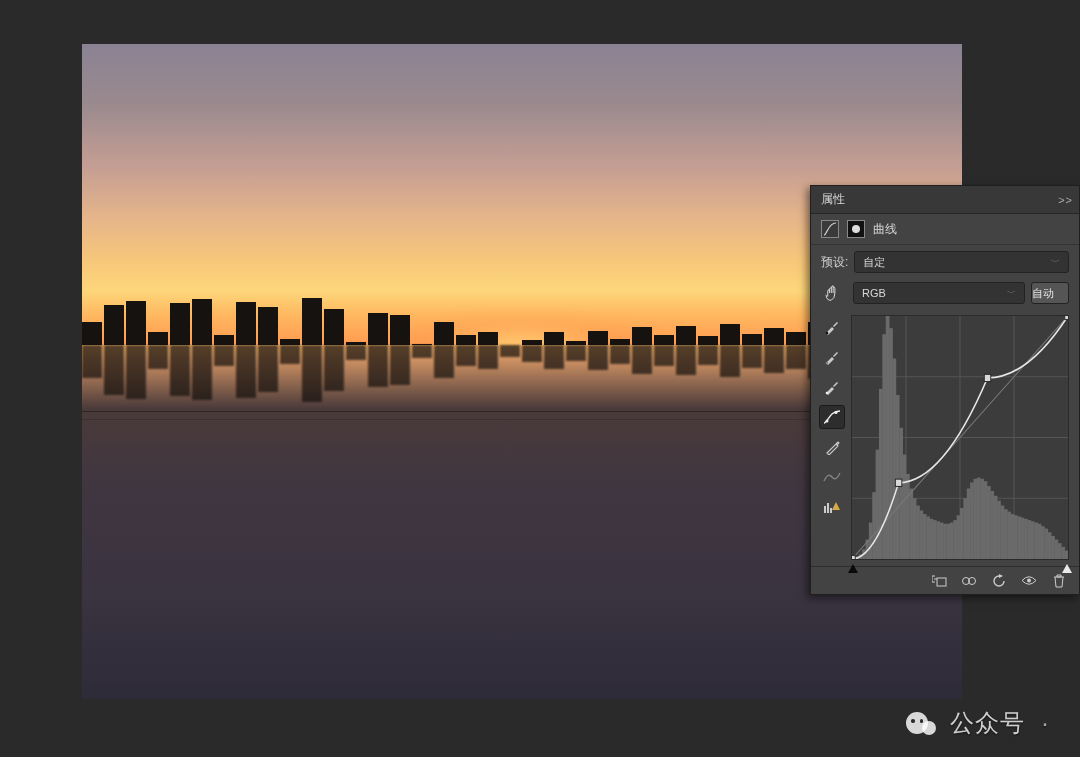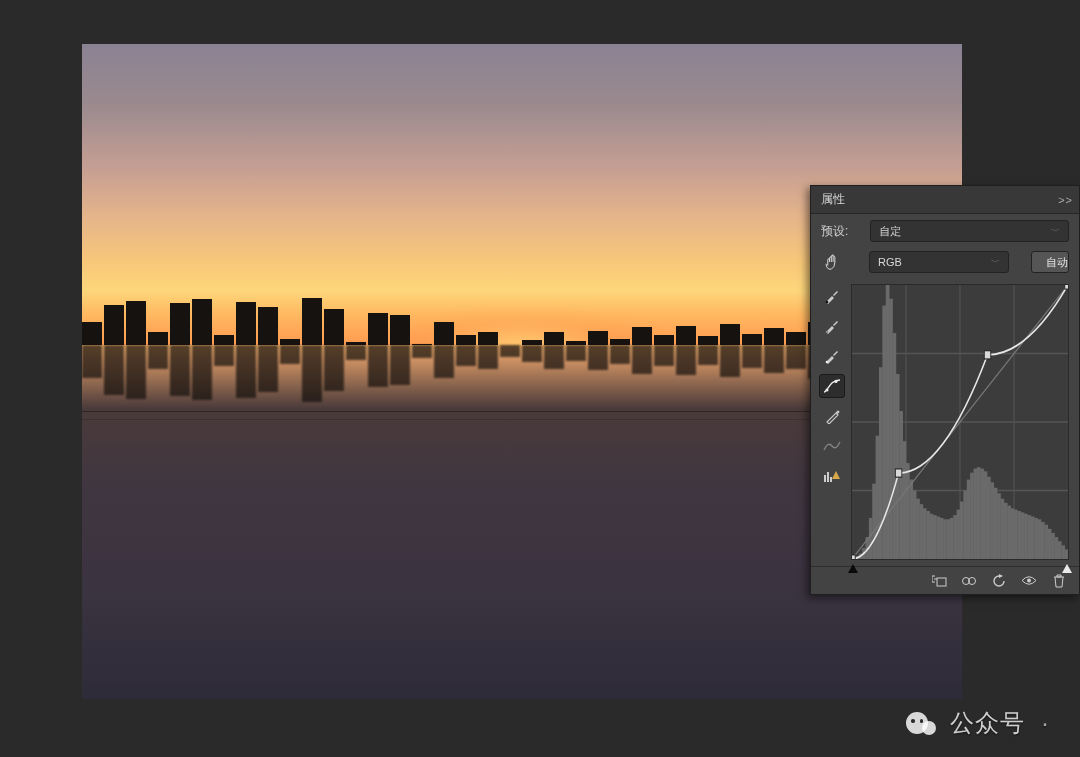--- a/index.html
+++ b/index.html
@@ -77,32 +77,32 @@
     padding:6px 10px; border-bottom:1px solid #333;
   }
   .mini-icon{
     width:18px; height:18px; border:1px solid #888;
     display:flex; align-items:center; justify-content:center;
     font-size:10px; background:#3a3a3a;
   }
   .mini-icon.mask{background:#111;}
   .mini-icon.mask::after{content:""; width:8px; height:8px; border-radius:50%; background:#dcdcdc;}
 
-  .row{display:flex; align-items:center; gap:22px; padding:6px 10px;}
+  .row{display:flex; align-items:center; gap:6px; padding:6px 10px;}
   .row label{font-size:12px; color:#cfcfcf; flex:0 0 auto;}
   .select{
     flex:1; height:22px; background:#333; border:1px solid #222;
     border-radius:3px; display:flex; align-items:center; justify-content:space-between;
     padding:0 8px; font-size:11px;
   }
   .select .chev{font-size:9px; color:#999;}
   .btn-auto{
     width:38px; height:22px; border:1px solid #222; border-radius:3px;
     background:#555; font-size:11px; color:#e5e5e5;
-    display:flex; align-items:center; justify-content:flex-end;
+    display:flex; align-items:center; justify-content:flex-start;
   }
 
   .curves-area{
     flex:1; display:flex; padding:4px 10px 6px 8px; gap:6px;
   }
   .tool-col{display:flex; flex-direction:column; gap:6px; align-items:center;}
   .tool{
     width:26px; height:24px; display:flex; align-items:center; justify-content:center;
     border-radius:3px; color:#ddd;
   }
@@ -237,20 +237,29 @@
   <div class="rope"></div>
   <div class="rope r2"></div>
 </div>
 
 <div class="panel">
   <div class="panel-head">
     <span>属性</span>
     <span class="collapse">&gt;&gt;</span>
   </div>
 
+  <div class="icon-row">
+    <div class="mini-icon">
+      <svg width="14" height="14" viewBox="0 0 14 14">
+          <path d="M1 13 C4 13 5 1 13 1" stroke="#ccc" fill="none" stroke-width="1.2"></path>
+        </svg>
+    </div>
+    <div class="mini-icon mask"></div>
+    <span>曲线</span>
+  </div>
 
   <div class="row">
     <label>预设:</label>
     <div class="select">
       <span>自定</span>
       <span class="chev">﹀</span>
     </div>
   </div>
 
   <div class="row" style="padding-top:2px">

